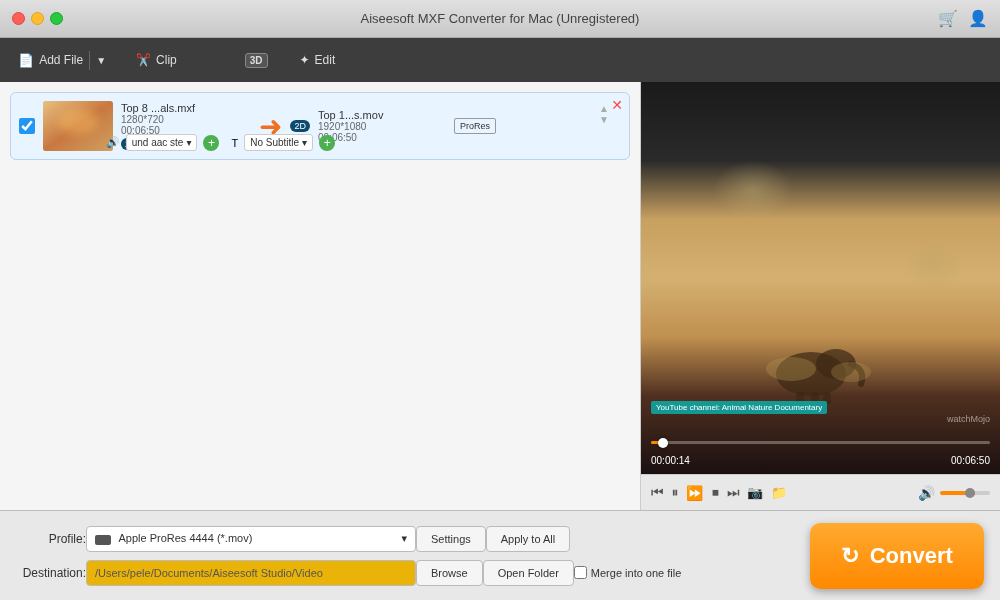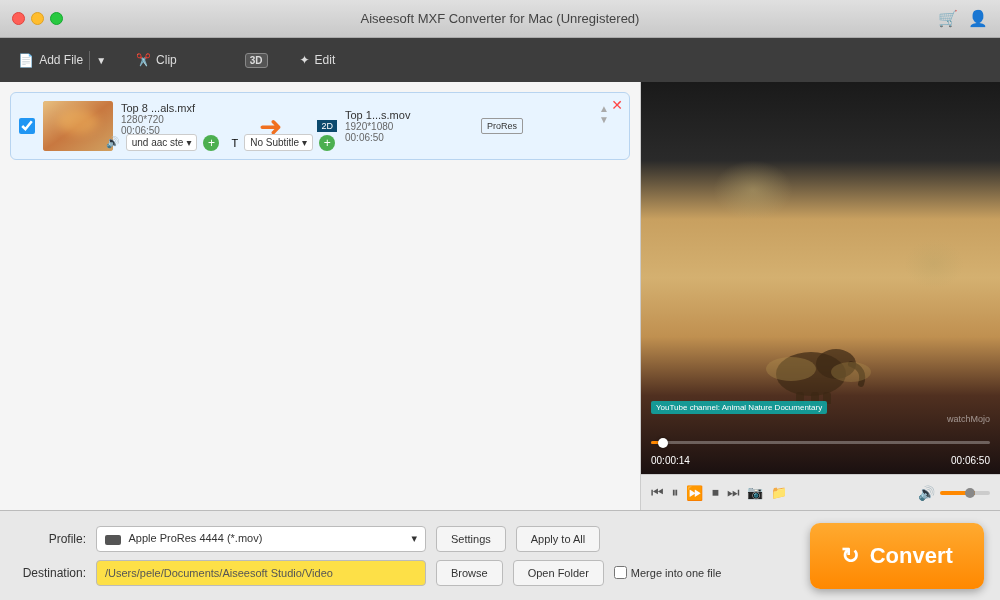--- a/index.html
+++ b/index.html
@@ -163,23 +163,22 @@
       min-width: 130px;
     }
     .file-name { font-size: 11px; color: #333; font-weight: 500; }
     .file-res { font-size: 10px; color: #666; }
     .file-dur { font-size: 10px; color: #666; }
     .badge-2d {
       background: #0c4a6e;
       color: #fff;
       font-size: 9px;
       padding: 1px 4px;
-      border-radius: 0;
+      border-radius: 6px;
       display: inline-block;
-      margin-left: 27px;
     }
 
     .arrow-icon {
       font-size: 28px;
       color: #f07020;
       flex-shrink: 0;
     }
 
     .file-info-right {
       min-width: 120px;
@@ -369,21 +368,21 @@
       border-top: 1px solid #bbb;
       display: flex;
       flex-direction: column;
       justify-content: center;
       padding: 0 16px;
       gap: 8px;
     }
     .bottom-row {
       display: flex;
       align-items: center;
-      gap: 10px;
+      gap: 0;
     }
     .bottom-label {
       font-size: 12px;
       color: #333;
       min-width: 70px;
       text-align: right;
     }
     .profile-select {
       flex: 1;
       max-width: 330px;
@@ -418,21 +417,21 @@
       color: #333;
       cursor: pointer;
       display: flex;
       align-items: center;
     }
 
     .dest-input {
       flex: 1;
       max-width: 330px;
       height: 26px;
-      background: #fde047;
+      background: #eab308;
       border: 1px solid #bbb;
       border-radius: 4px;
       padding: 0 8px;
       font-size: 11px;
       color: #555;
       display: flex;
       align-items: center;
     }
 
     .merge-checkbox-area {

